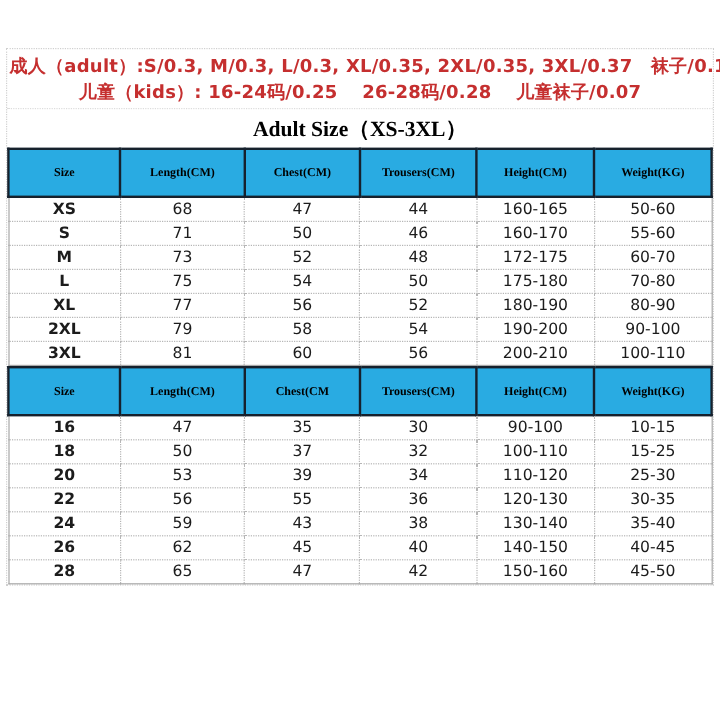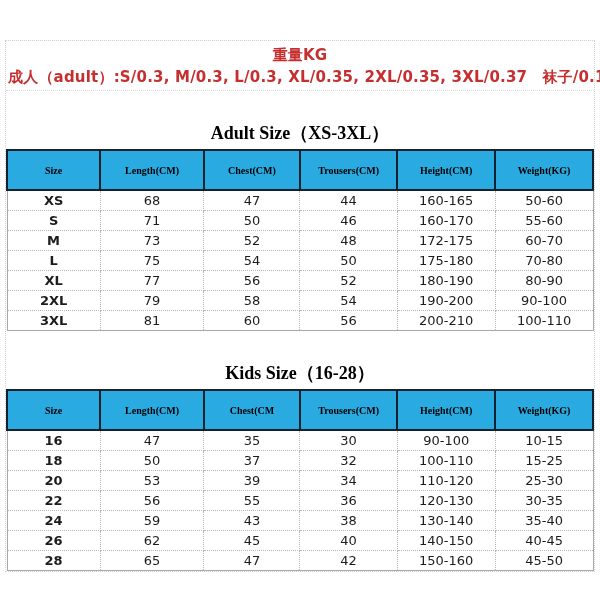--- a/index.html
+++ b/index.html
@@ -28,21 +28,20 @@
   }
   .red-note .note-line { white-space:nowrap; }
   .section-title {
     font-family:"Liberation Serif", serif;
     font-weight:bold;
     font-size:18px;
     color:#000000;
     text-align:center;
     height:32px;
     line-height:32px;
-    margin-top:26px;
   }
   table.size-table {
     width:100%;
     border-collapse:collapse;
     table-layout:fixed;
   }
   table.size-table th {
     background:#29abe2;
     border:2px solid #16212d;
     font-family:"Liberation Serif", serif;
@@ -64,22 +63,22 @@
   }
   table.size-table tr td:first-child { font-weight:bold; }
   table.size-table tbody { border:1px solid #a8a8a8;margin-left:24px; }
 </style>
 </head>
 <body>
 
 <div class="sheet">
 
   <div class="red-note">
-    <div class="note-line">重量KG</div>
     <div class="note-line">成人（adult）:S/0.3, M/0.3, L/0.3, XL/0.35, 2XL/0.35, 3XL/0.37　袜子/0.1</div>
+    <div class="note-line">儿童（kids）: 16-24码/0.25　 26-28码/0.28　 儿童袜子/0.07</div>
   </div>
 
   <div class="section-title">Adult Size（XS-3XL）</div>
 
   <table class="size-table" id="adult-table">
       <colgroup>
         <col style="width: 15.9%;">
         <col style="width: 17.7%;">
         <col style="width: 16.4%;">
         <col style="width: 16.6%;">
@@ -149,21 +148,20 @@
           <td>3XL</td>
           <td>81</td>
           <td>60</td>
           <td>56</td>
           <td>200-210</td>
           <td>100-110</td>
         </tr>
       </tbody>
     </table>
 
-  <div class="section-title">Kids Size（16-28）</div>
 
   <table class="size-table" id="kids-table">
       <colgroup>
         <col style="width: 15.9%;">
         <col style="width: 17.7%;">
         <col style="width: 16.4%;">
         <col style="width: 16.6%;">
         <col style="width: 16.7%;">
         <col style="width: 16.7%;">
       </colgroup>

